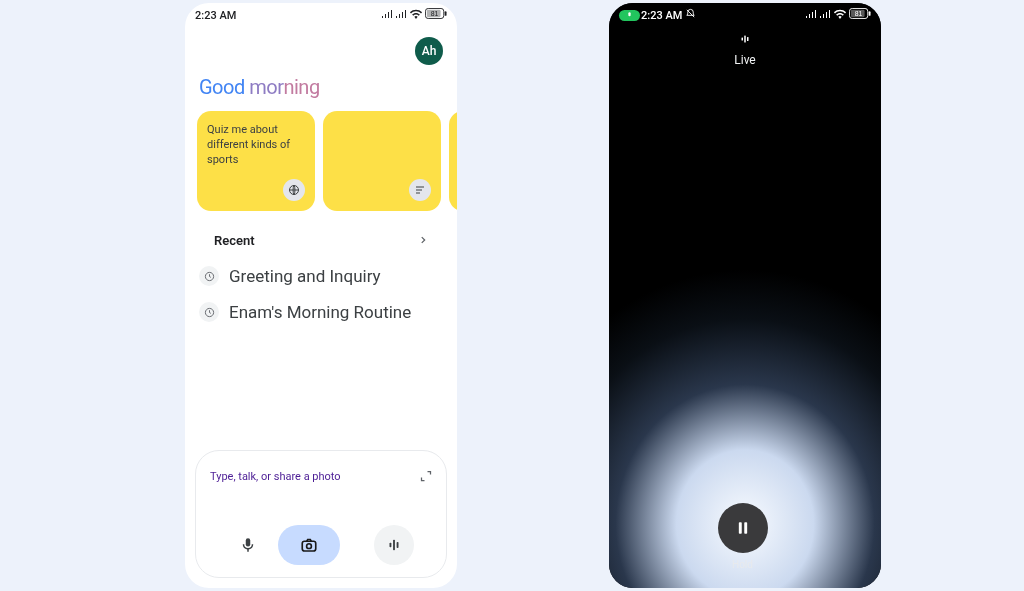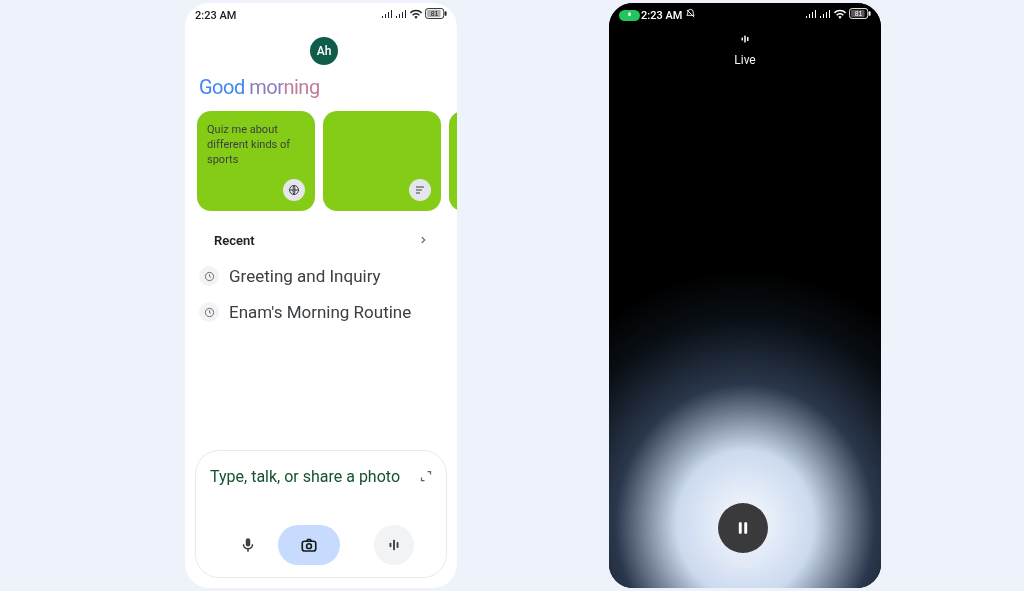--- a/index.html
+++ b/index.html
@@ -43,21 +43,21 @@
     padding: 1px 6px;
     display: inline-flex;
     align-items: center;
     margin-right: -2px;
   }
   .pill svg { width: 9px; height: 9px; }
 
   
   .header-row {
     display: flex;
-    justify-content: center;
+    justify-content: flex-end;
     padding: 10px 14px 4px 20px;
   }
   .avatar {
     width: 28px; height: 28px;
     border-radius: 50%;
     background: #0f5c4b;
     color: #fff;
     font-size: 12px;
     display: flex;
     align-items: center;
@@ -80,21 +80,21 @@
   
   .cards {
     display: flex;
     gap: 8px;
     padding: 0 12px 16px 12px;
     overflow: hidden;
   }
   .card {
     flex: 0 0 118px;
     height: 100px;
-    background: #84cc16;
+    background: #fde047;
     border-radius: 14px;
     padding: 12px 10px;
     font-size: 11px;
     color: #3c4043;
     line-height: 1.35;
     position: relative;
   }
   .card-icon {
     position: absolute;
     right: 10px;
@@ -146,22 +146,22 @@
     display: flex;
     flex-direction: column;
     justify-content: space-between;
   }
   .input-row {
     display: flex;
     align-items: center;
     justify-content: space-between;
   }
   .input-placeholder {
-    color: #14532d;
-    font-size: 16px;
+    color: #4c1d95;
+    font-size: 11px;
   }
   .expand-icon { color: #5f6368; }
   .input-buttons {
     display: flex;
     align-items: center;
     justify-content: center;
     gap: 10px;
   }
   .ib {
     height: 40px;

